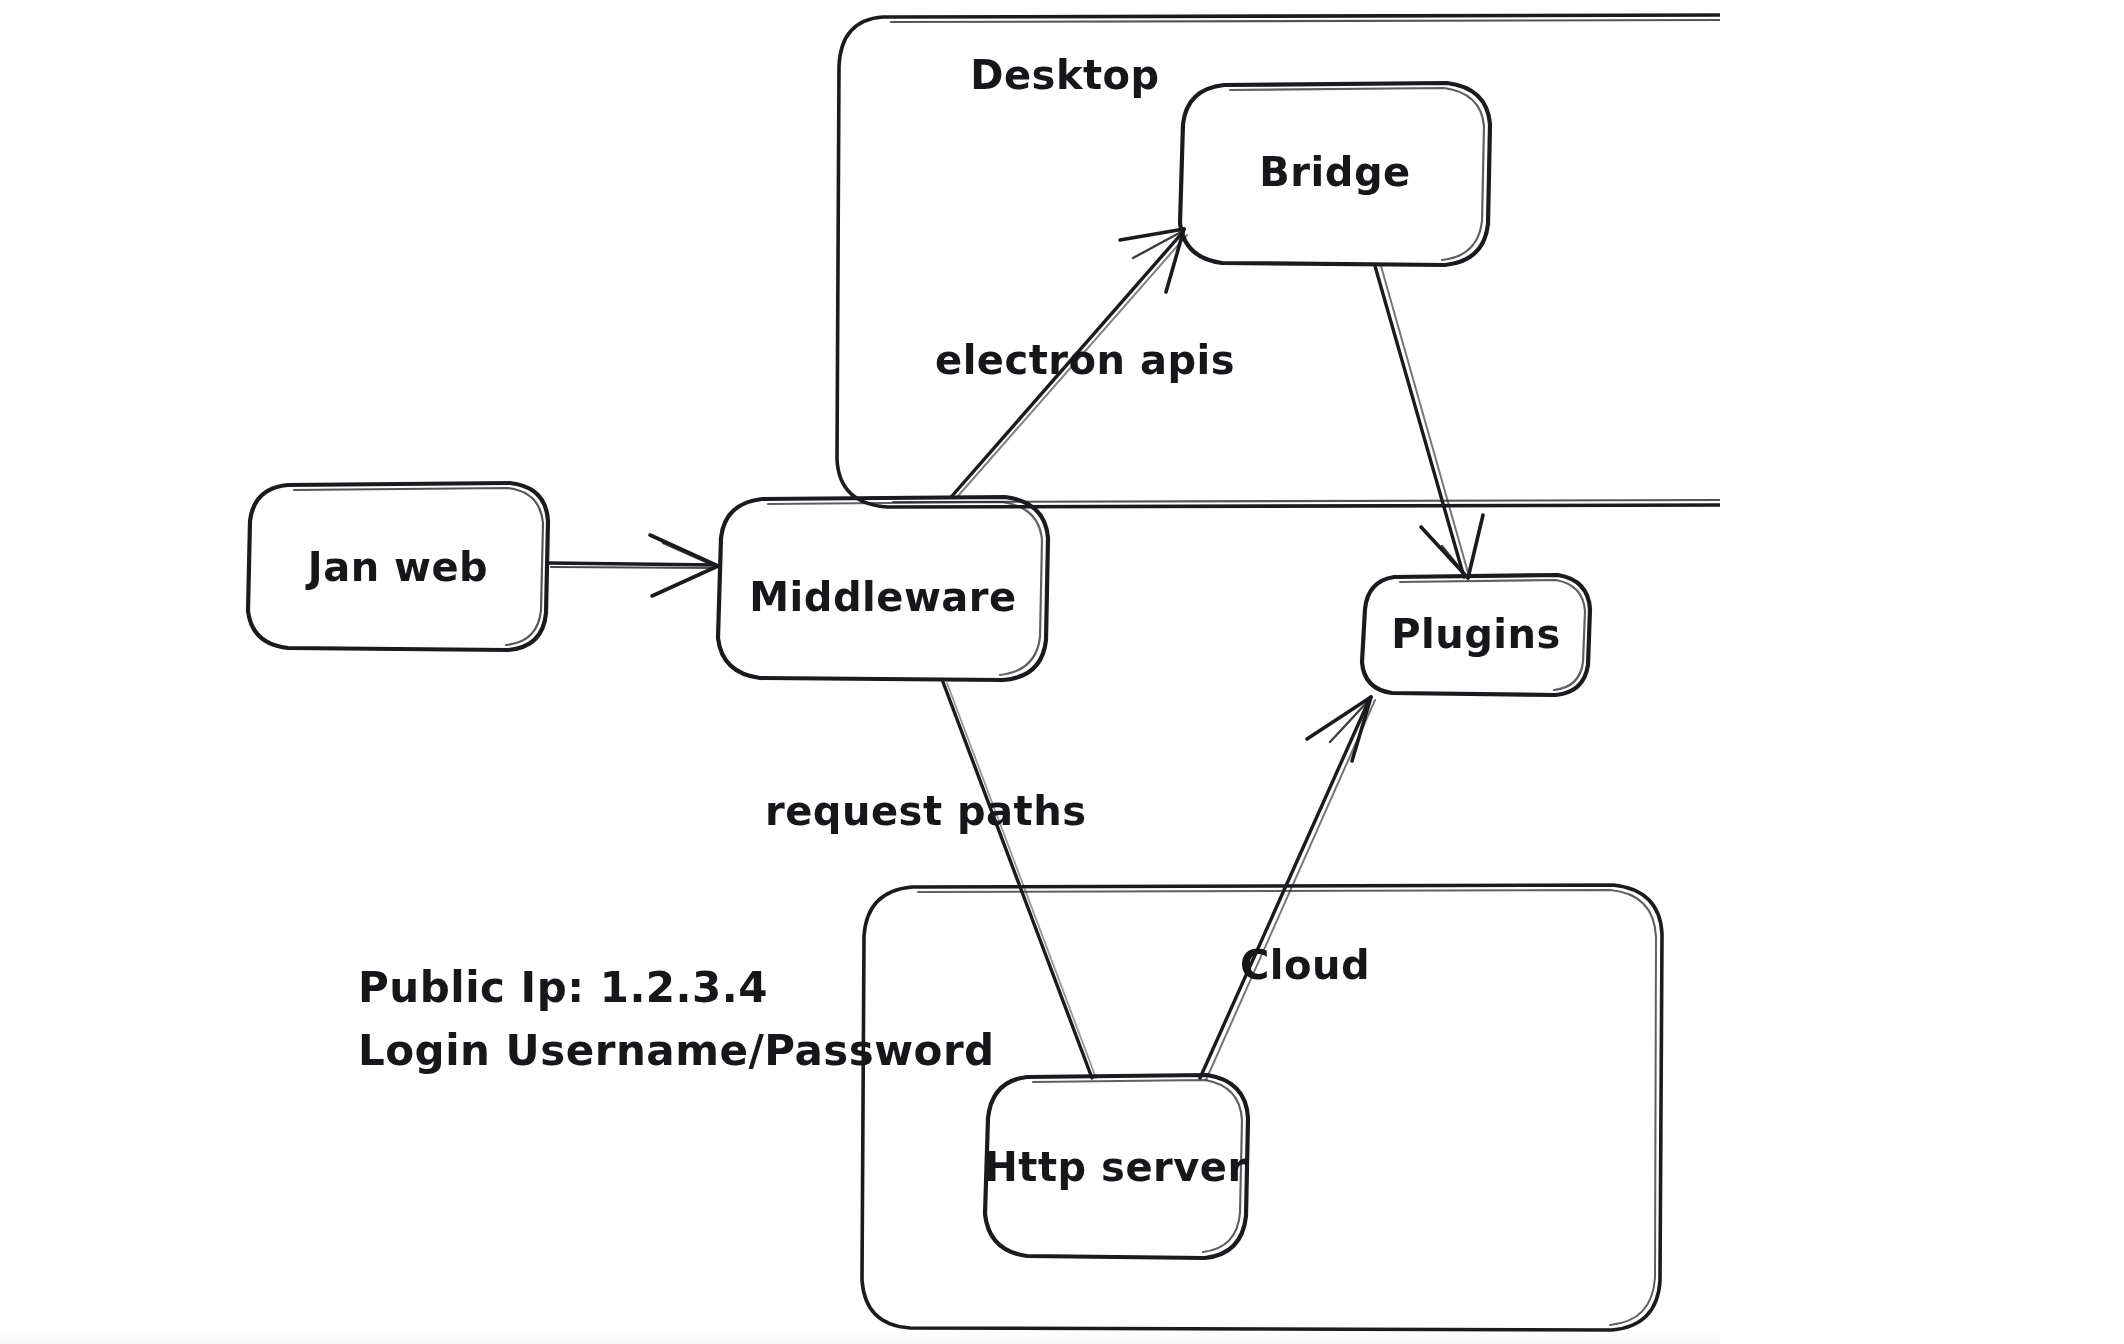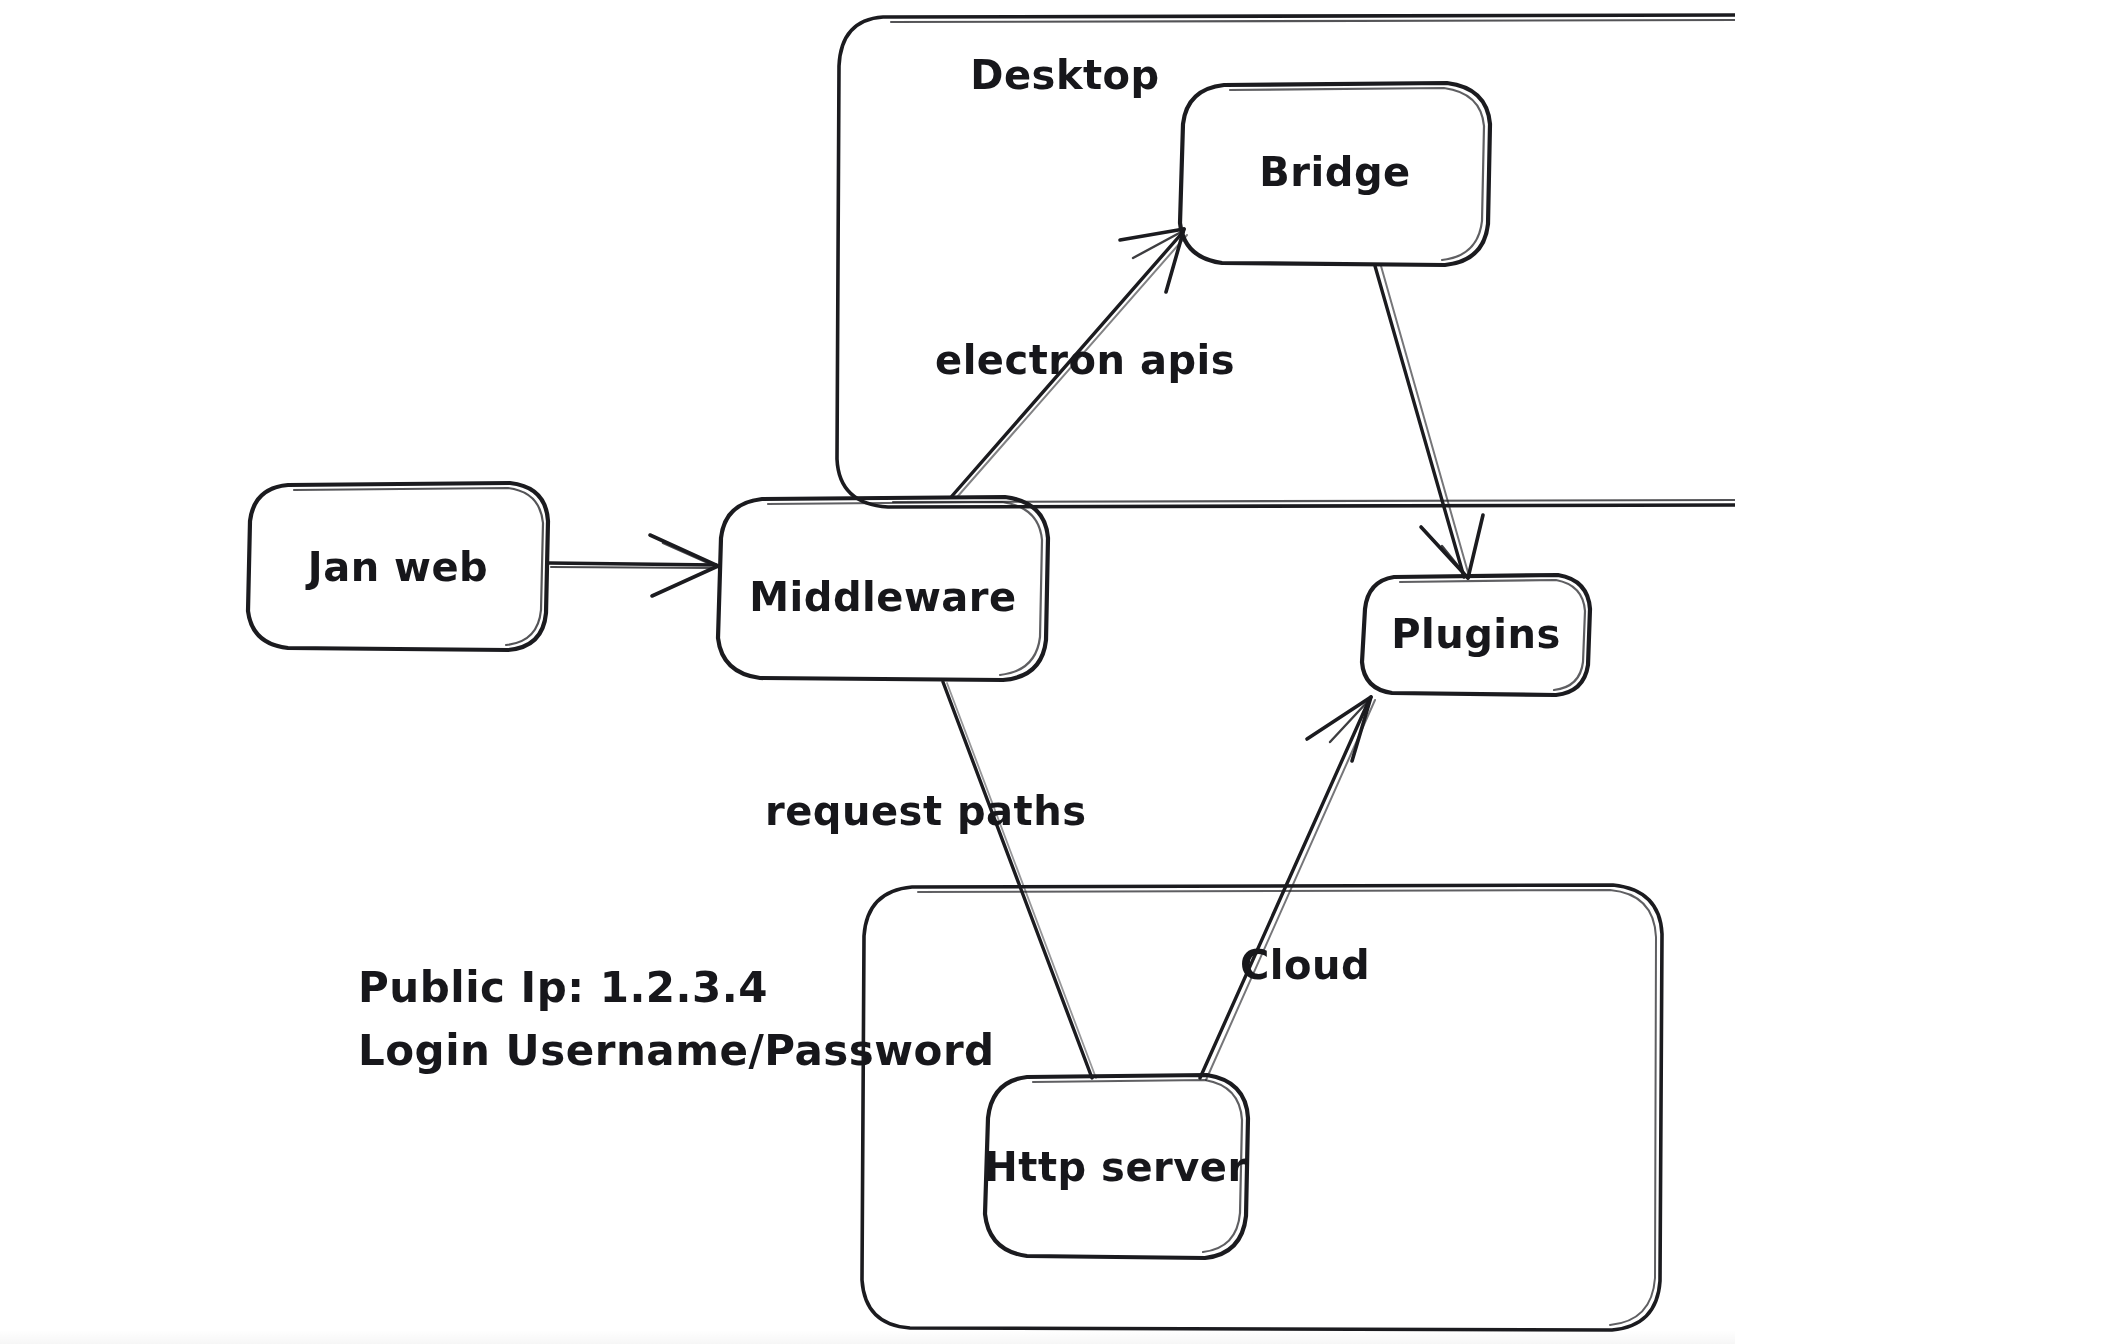--- a/index.html
+++ b/index.html
@@ -10,21 +10,20 @@
   }
   body {
     font-family: "DejaVu Sans", sans-serif;
   }
   #canvas-root {
     position: relative;
     width: 1720px;
     height: 1344px;
     background: #ffffff;
     overflow: hidden;
-    padding-left: 15px;
   }
   
   #page-bottom-band {
     position: absolute;
     left: 0;
     bottom: 0;
     width: 2124px;
     height: 14px;
     background: linear-gradient(to bottom, rgba(0,0,0,0.00), rgba(0,0,0,0.035));
     pointer-events: none;

